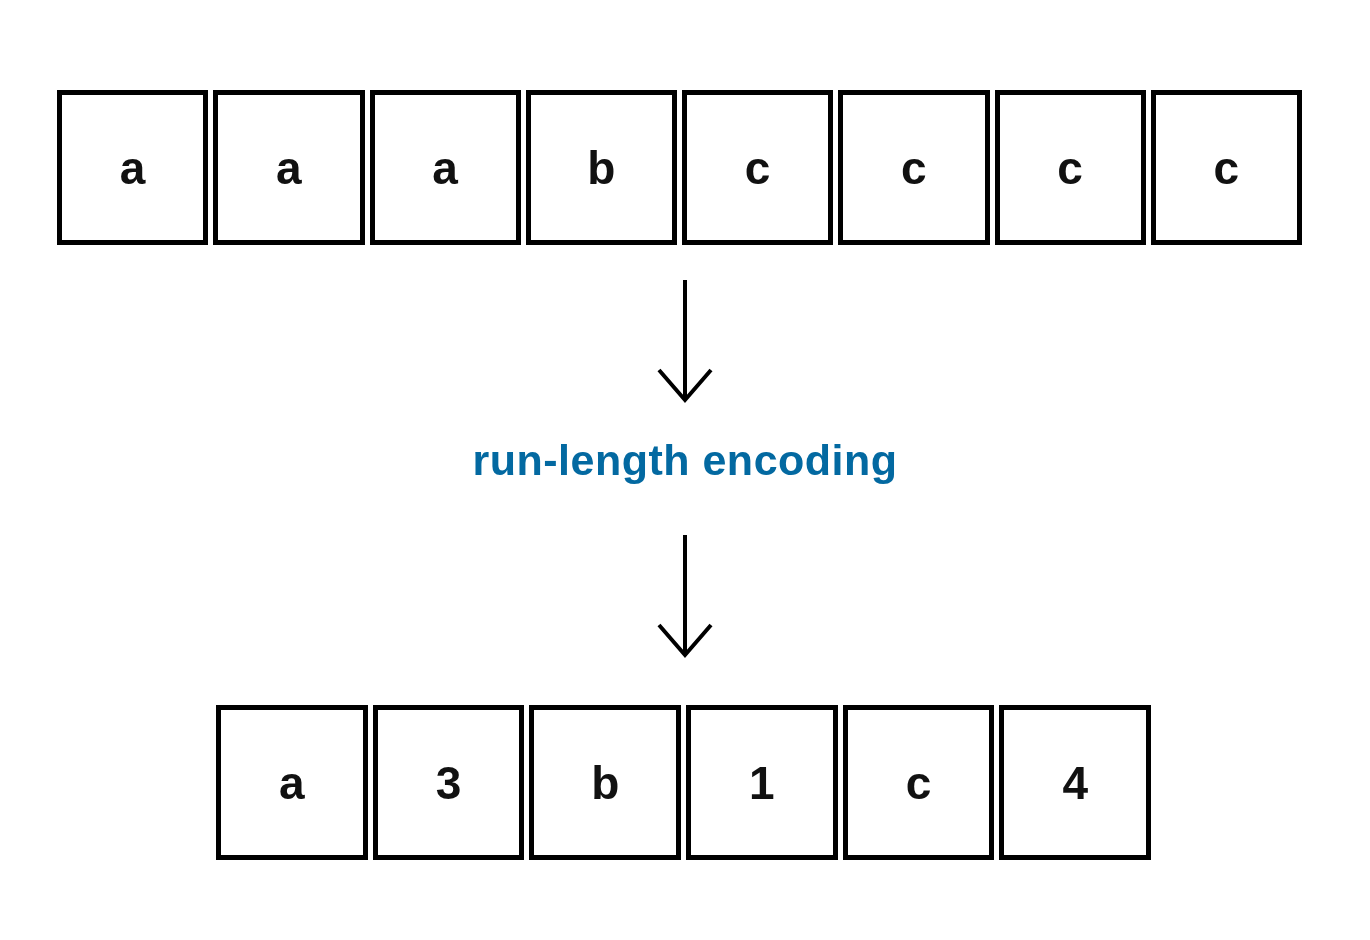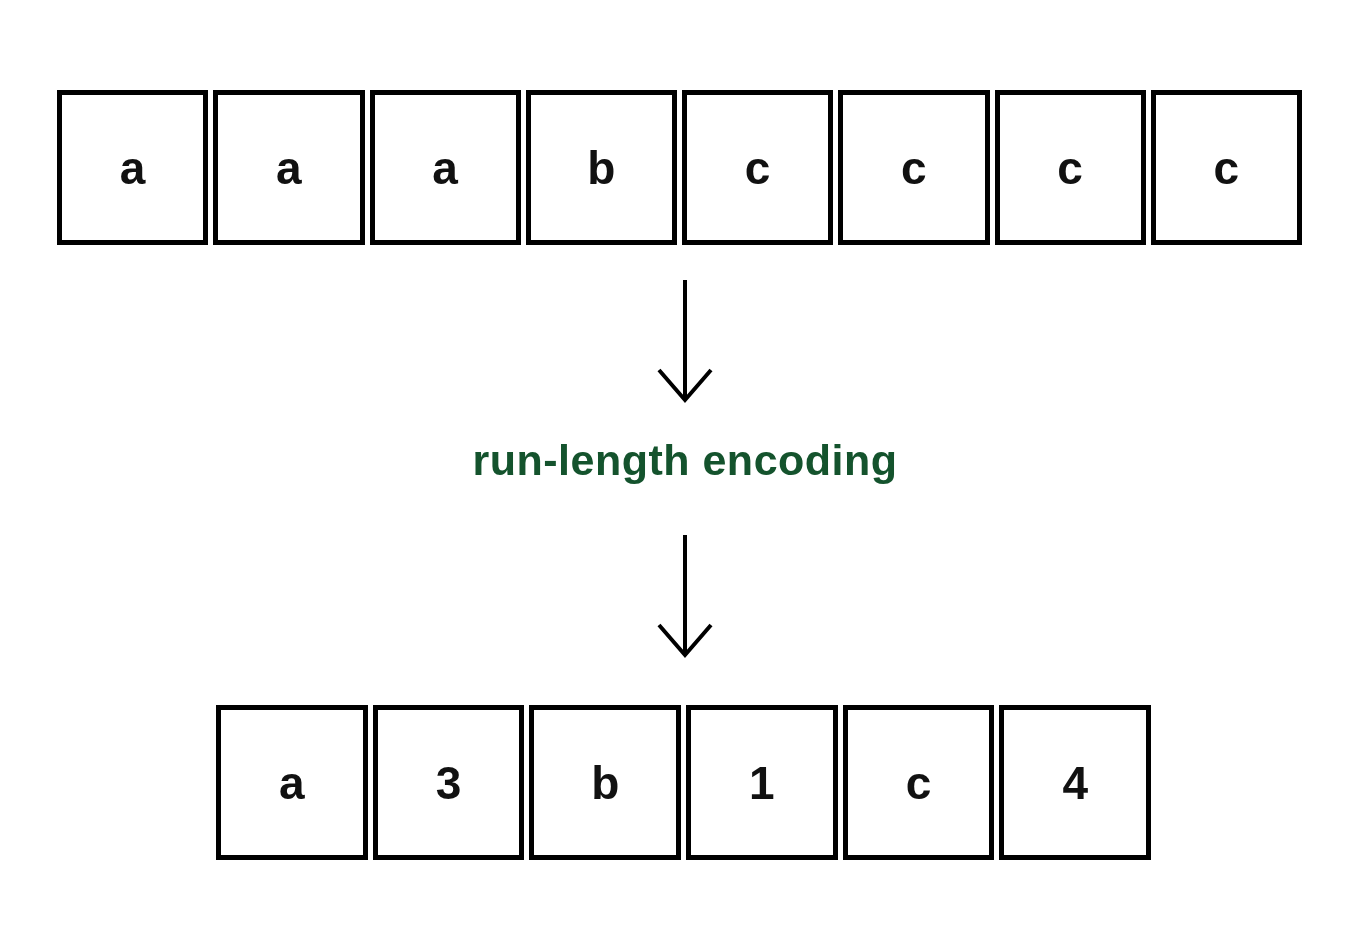--- a/index.html
+++ b/index.html
@@ -66,21 +66,21 @@
   .arrow.second { top: 533px; }
 
   .process-label {
     position: absolute;
     top: 436px;
     left: 0;
     width: 1370px;
     text-align: center;
     font-size: 43px;
     font-weight: 700;
-    color: #14532d;
+    color: #0369a1;
     letter-spacing: 0.5px;
   }
 </style>
 </head>
 <body>
 
 <div class="canvas">
 
   <div class="seq-row top">
     <div class="cell">

